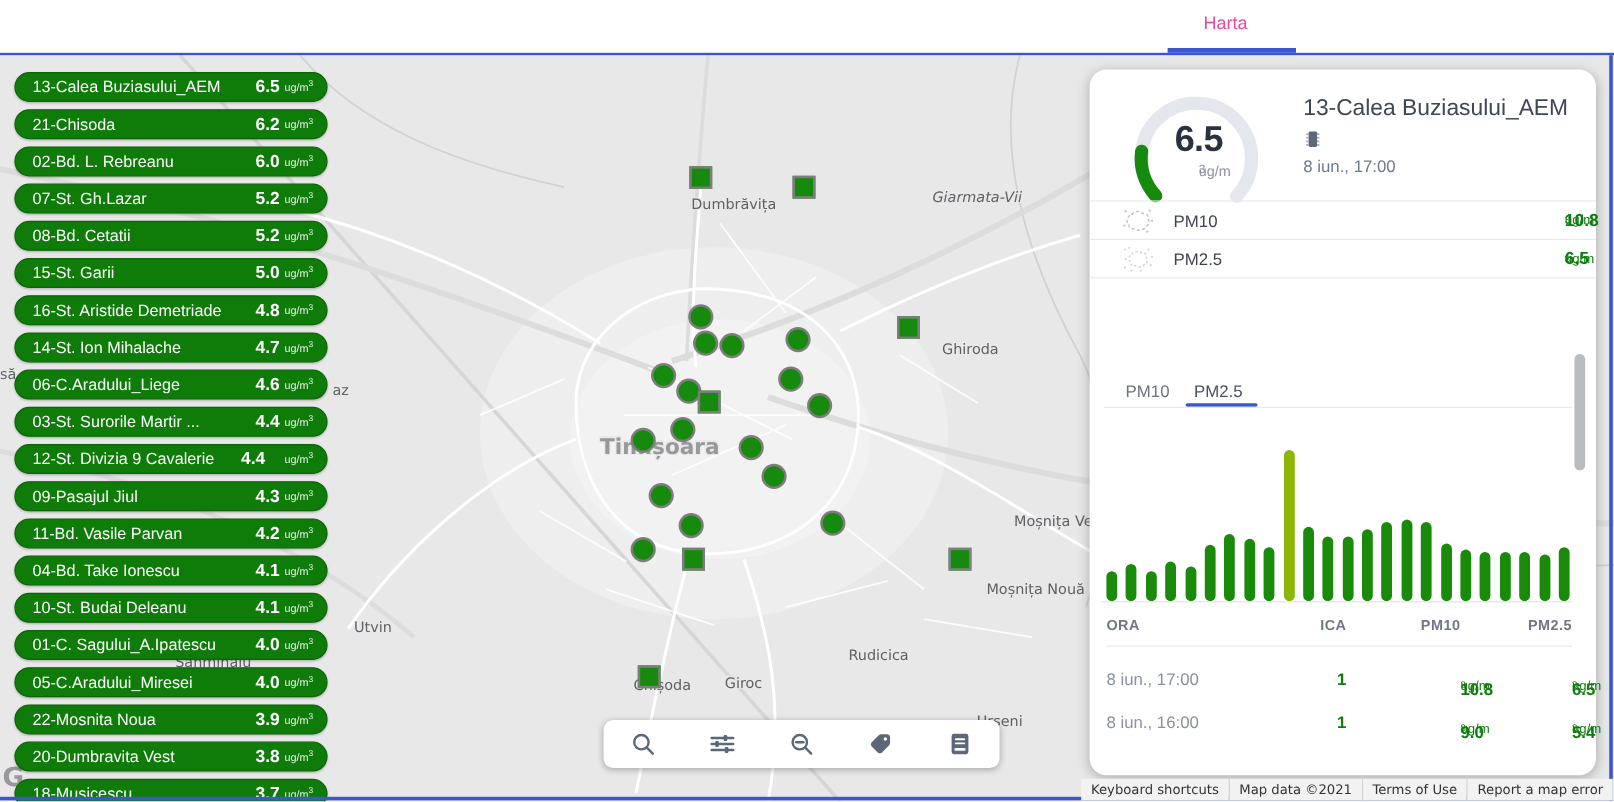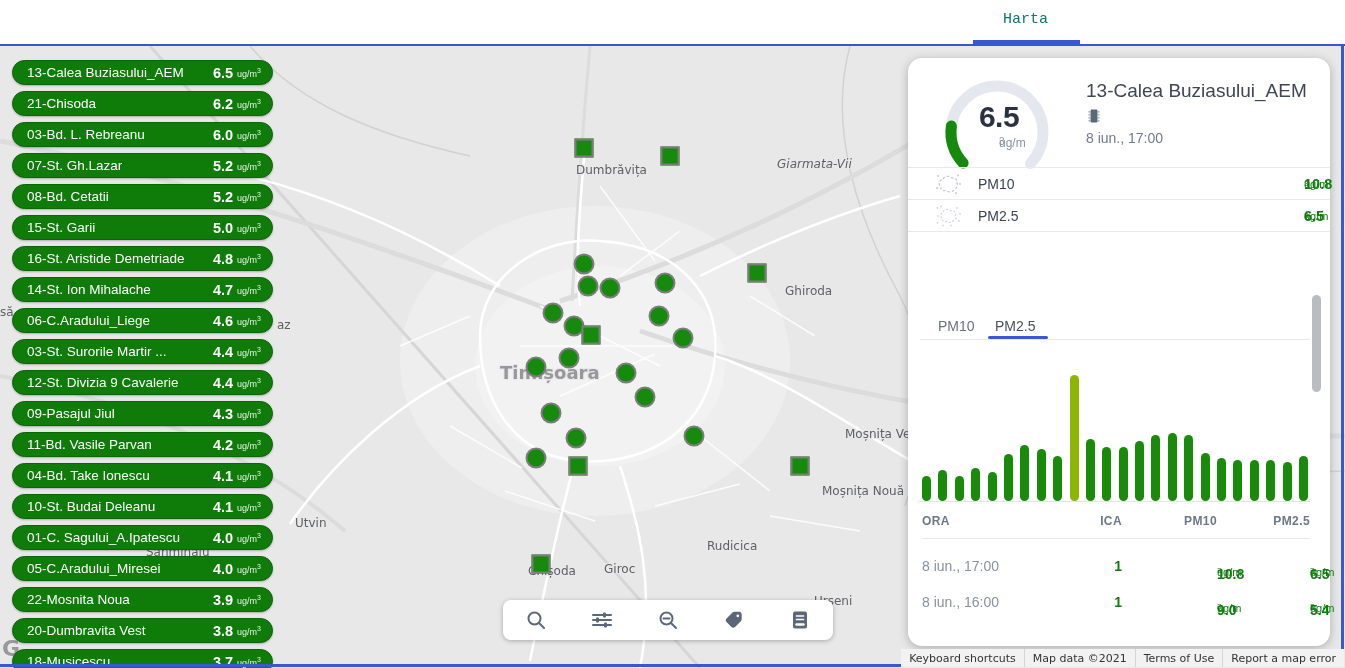--- a/index.html
+++ b/index.html
@@ -3,21 +3,21 @@
 <meta charset="utf-8">
 <style>
   * { box-sizing: border-box; margin: 0; padding: 0; }
   html,body { background:#fff; }
   #app {
     position: relative; width: 1345px; height: 668px; overflow: hidden;
     font-family: "Liberation Sans", sans-serif; background:#fff;
   }
   
   .topbar { position:absolute; top:0; left:0; width:1345px; height:44px; background:#fff; z-index:30; }
-  .harta-tab { position:absolute; left:1003px; top:11px; font-size:15px; color:#0f766e; cursor:pointer; z-index:31;font-family:Liberation Mono, monospace; }
+  .harta-tab { position:absolute; left:1003px; top:11px; font-size:15px; color:#ec4899; cursor:pointer; z-index:31; }
   .harta-underline { position:absolute; left:973px; top:40px; width:107px; height:4px; background:#3b56d4; z-index:31; }
   .topbar-border { position:absolute; top:44px; left:0; width:1345px; height:2px; background:#3b56d4; z-index:32; }
   
   #map-base { position:absolute; top:46px; left:0; z-index:1; cursor:grab; }
   .map-label { position:absolute; z-index:4; color:#5f6065; font-family:"DejaVu Sans", sans-serif;
     white-space:nowrap; text-shadow:-1px -1px 0 #e9e9e9,1px -1px 0 #e9e9e9,-1px 1px 0 #e9e9e9,1px 1px 0 #e9e9e9; }
   .marker { position:absolute; z-index:5; background:#168a0c; border:2px solid #7d7d7d; cursor:pointer; }
   .marker.dot    { width:21px; height:21px; border-radius:50%; }
   .marker.square { width:19px; height:19px; }
   .edge-right  { position:absolute; top:46px; right:1px; bottom:1px; width:3px; background:#3b56d4; z-index:40; }
@@ -182,21 +182,21 @@
         <span class="plabel">13-Calea Buziasului_AEM</span>
         <span class="pval">6.5</span>
         <span class="punit">ug/m<sup>3</sup></span>
       </div>
       <div class="pill" style="top: 91px;">
         <span class="plabel">21-Chisoda</span>
         <span class="pval">6.2</span>
         <span class="punit">ug/m<sup>3</sup></span>
       </div>
       <div class="pill" style="top: 122px;">
-        <span class="plabel">03-Bd. L. Rebreanu</span>
+        <span class="plabel">02-Bd. L. Rebreanu</span>
         <span class="pval">6.0</span>
         <span class="punit">ug/m<sup>3</sup></span>
       </div>
       <div class="pill" style="top: 153px;">
         <span class="plabel">07-St. Gh.Lazar</span>
         <span class="pval">5.2</span>
         <span class="punit">ug/m<sup>3</sup></span>
       </div>
       <div class="pill" style="top: 184px;">
         <span class="plabel">08-Bd. Cetatii</span>
@@ -221,21 +221,21 @@
       <div class="pill" style="top: 308px;">
         <span class="plabel">06-C.Aradului_Liege</span>
         <span class="pval">4.6</span>
         <span class="punit">ug/m<sup>3</sup></span>
       </div>
       <div class="pill" style="top: 339px;">
         <span class="plabel">03-St. Surorile Martir ...</span>
         <span class="pval">4.4</span>
         <span class="punit">ug/m<sup>3</sup></span>
       </div>
-      <div class="pill" style="top: 370px;">
+      <div class="pill" style="top: 370px; gap: 12px;">
         <span class="plabel">12-St. Divizia 9 Cavalerie</span>
         <span class="pval">4.4</span>
         <span class="punit">ug/m<sup>3</sup></span>
       </div>
       <div class="pill" style="top: 401px;">
         <span class="plabel">09-Pasajul Jiul</span>
         <span class="pval">4.3</span>
         <span class="punit">ug/m<sup>3</sup></span>
       </div>
       <div class="pill" style="top: 432px;">

